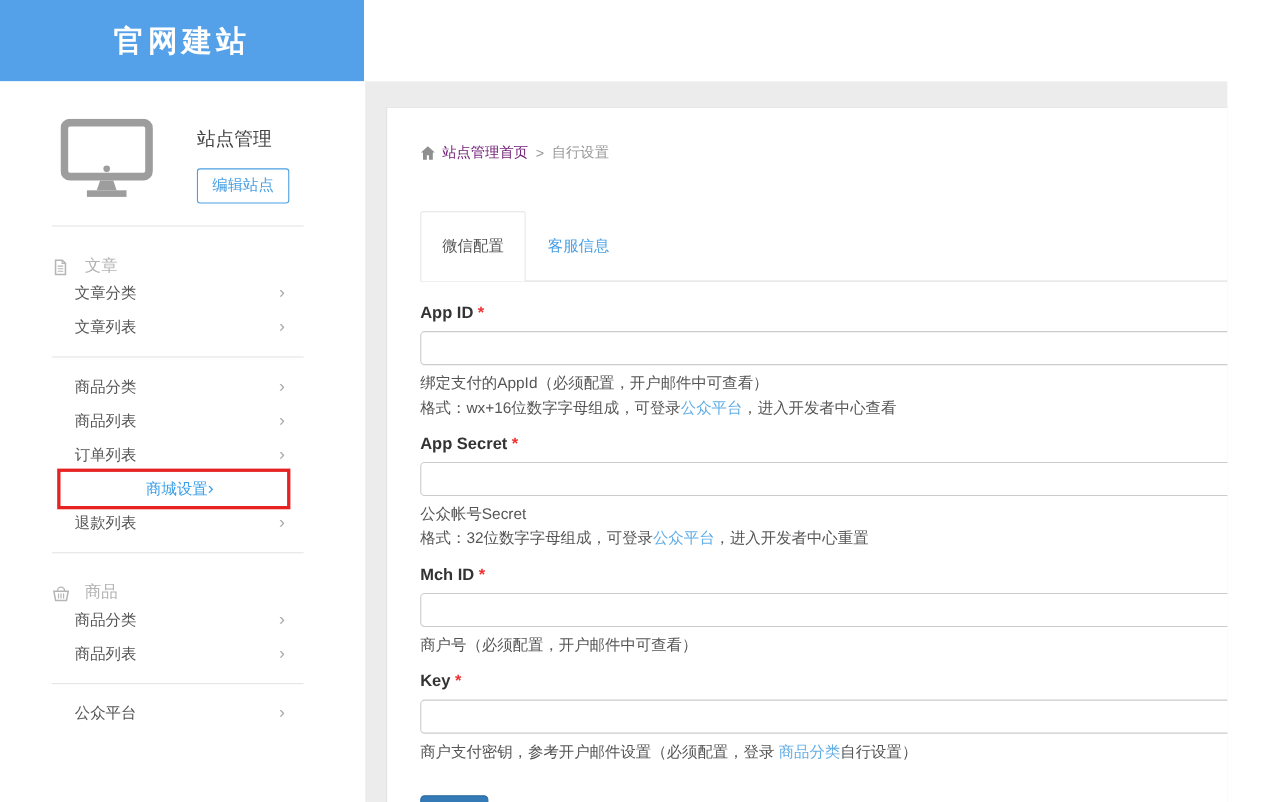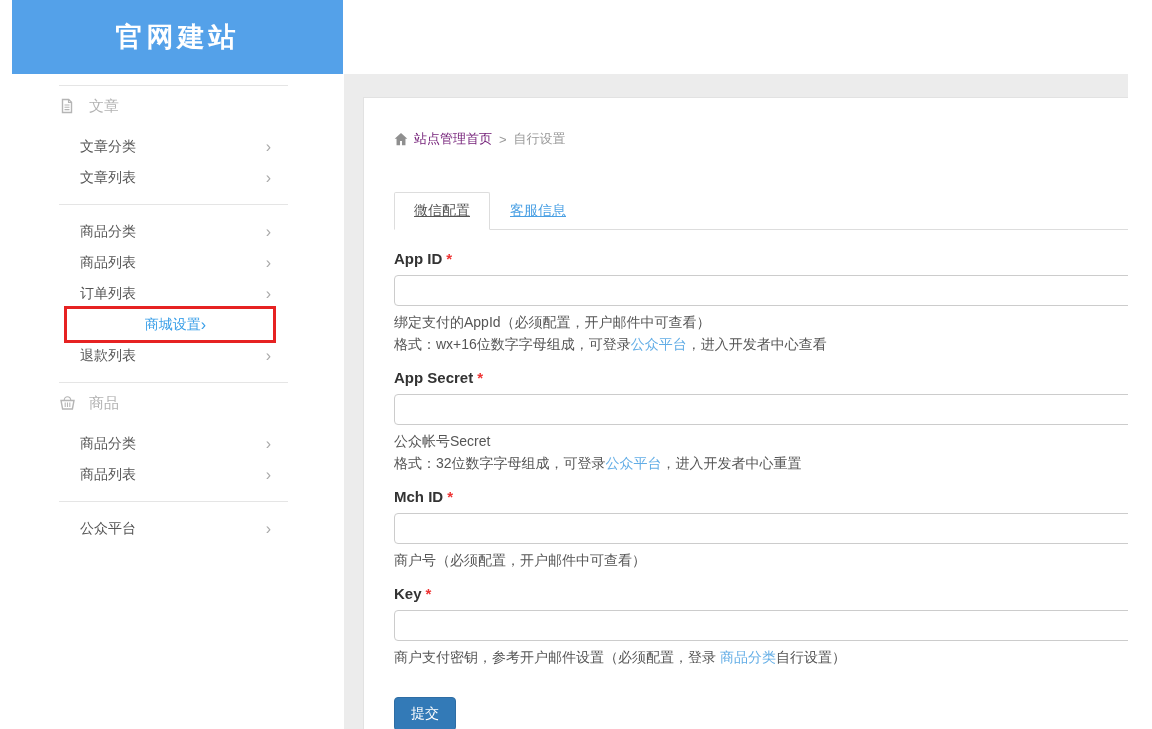--- a/index.html
+++ b/index.html
@@ -1,59 +1,59 @@
 <!DOCTYPE html>
 <html style="--brand-blue: #54a1e9; --accent-blue: #4aa0e4; --active-blue: #3a9fe8; --link-blue: #62ade6; --highlight-red: #e62222; --submit-blue: #337ab7; --page-gray: #ececec;"><head>
 <meta charset="utf-8">
 <style>
   * { margin: 0; padding: 0; box-sizing: border-box; }
   html, body { width: 1152px; height: 729px; overflow: hidden; }
   body { font-family: "Liberation Sans", sans-serif; background: #fff; }
 
-  .app { position: relative; width: 1116px; height: 729px; overflow: hidden; background: #fff; margin-left: 12px; }
+  .app { position: relative; width: 1116px; height: 729px; overflow: hidden; background: #fff; }
 
   
   .brand-header { position: absolute; left: 0; top: 0; width: 331px; height: 74px;
     background: var(--brand-blue, #54a1e9); display: flex; align-items: center; justify-content: center; }
   .brand-title { color: #fff; font-size: 27px; font-weight: bold; letter-spacing: 4px; }
   .topbar { position: absolute; left: 331px; top: 0; right: 0; height: 74px; background: #fff; }
 
   
   .sidebar { position: absolute; left: 0; top: 74px; width: 331px; bottom: 0; background: #fff; }
   .site-block { display: flex; padding: 34px 0 0 55px; height: 120px; }
   .monitor-wrap { flex: 0 0 auto; }
   .site-info { margin-left: 40px; }
   .site-title { font-size: 17px; color: #444; margin-top: 7px; }
   .edit-btn { display: inline-block; margin-top: 15px; padding: 6px 13px; background: #fff;
     border: 1px solid var(--accent-blue, #4aa0e4); color: var(--accent-blue, #4aa0e4);
     border-radius: 3px; font-size: 14px; cursor: pointer; font-family: inherit; }
   .side-divider { border: none; border-top: 1px solid #e5e5e5; margin: 11px 55px 11px 47px; }
-  .side-header { display: flex; align-items: flex-start; height: 34px; padding-left: 47px;
+  .side-header { display: flex; align-items: flex-end; height: 34px; padding-left: 47px;
     color: #b3b3b3; font-size: 15px; }
   .side-icon { width: 17px; height: 17px; margin-right: 13px; display: inline-flex; align-items: center; }
   .side-item { position: relative; display: flex; align-items: center; justify-content: space-between;
     height: 31px; margin-left: 68px; margin-right: 72px; font-size: 14px; color: #555; cursor: pointer; }
   .chevron { color: #aaa; font-size: 16px; line-height: 1; }
   .side-item.active { color: var(--active-blue, #3a9fe8); justify-content: center; }
   .side-item.active .chevron { color: var(--active-blue, #3a9fe8); }
   .highlight-box { position: absolute; left: -16px; top: -3px; width: 212px; height: 37px;
     border: 3px solid var(--highlight-red, #e62222); pointer-events: none; }
 
   
   .main { position: absolute; left: 332px; top: 74px; right: 0; bottom: 0;
     background: var(--page-gray, #ececec); overflow: hidden; }
   .card { position: absolute; left: 19px; top: 23px; width: 900px; height: 700px;
     background: #fff; border: 1px solid #e2e2e2; }
   .breadcrumb { margin: 32px 0 0 30px; color: #999; font-size: 13px; display: flex; align-items: center; }
   .bc-home-icon { display: inline-flex; margin-right: 6px; }
   .bc-link { color: #701a75; text-decoration: none; cursor: pointer; }
   .bc-sep { margin: 0 7px; }
   .tabs { margin: 44px 0 0 30px; border-bottom: 1px solid #ddd; display: flex; align-items: flex-end; }
-  .tab { padding: 9px 19px; font-size: 14px; cursor: pointer; color: var(--accent-blue, #4aa0e4);
-    margin-bottom: -1px; border: 1px solid transparent; text-decoration: underline; }
+  .tab { padding: 22px 19px; font-size: 14px; cursor: pointer; color: var(--accent-blue, #4aa0e4);
+    margin-bottom: -1px; border: 1px solid transparent; }
   .tab.active { color: #555; background: #fff; border: 1px solid #ddd; border-bottom-color: #fff;
     border-radius: 2px 2px 0 0; }
 
   .pay-form { margin: 20px 30px 0 30px; }
   .form-group { margin-bottom: 14px; }
   .form-label { display: block; font-size: 15px; font-weight: bold; color: #333; margin-bottom: 8px; }
   .req { color: #e33; margin-left: 4px; }
   .form-input { display: block; width: 100%; height: 31px; border: 1px solid #ccc; border-radius: 4px;
     margin-bottom: 5px; padding: 0 10px; font-size: 14px; color: #333; font-family: inherit; outline: none; }
   .help-line { font-size: 14px; color: #555; line-height: 22px; }
@@ -66,20 +66,34 @@
 <body>
 
 <div class="app">
 
   <div class="brand-header">
     <div class="brand-title">官网建站</div>
   </div>
   <div class="topbar"></div>
 
   <aside class="sidebar">
+    <div class="site-block">
+      <span class="monitor-wrap">
+        <svg width="84" height="74" viewBox="0 0 84 74">
+          <rect x="3.5" y="3.5" width="77" height="49" rx="5" fill="#fff" stroke="#9d9d9d" stroke-width="7"></rect>
+          <circle cx="42" cy="45.5" r="3" fill="#9d9d9d"></circle>
+          <path d="M36 56 L48 56 L51 65 L33 65 Z" fill="#9d9d9d"></path>
+          <rect x="24" y="65" width="36" height="6" fill="#9d9d9d"></rect>
+        </svg>
+      </span>
+      <div class="site-info">
+        <div class="site-title">站点管理</div>
+        <button class="edit-btn">编辑站点</button>
+      </div>
+    </div>
     <div id="sidebar-sections">
         <div class="side-section">
           <hr class="side-divider">
           <div class="side-header">
             <span class="side-icon">
               <svg width="16" height="16" viewBox="0 0 16 16" fill="none" stroke="#b5b5b5" stroke-width="1.4">
                 <path d="M3.5 1.5h6.2L12.5 4.3v10.2h-9z"></path>
                 <path d="M9.5 1.7v2.8h2.8" stroke-width="1.1"></path>
                 <path d="M5.5 7h5M5.5 9.3h5M5.5 11.6h5" stroke-width="1.1"></path>
               </svg>

